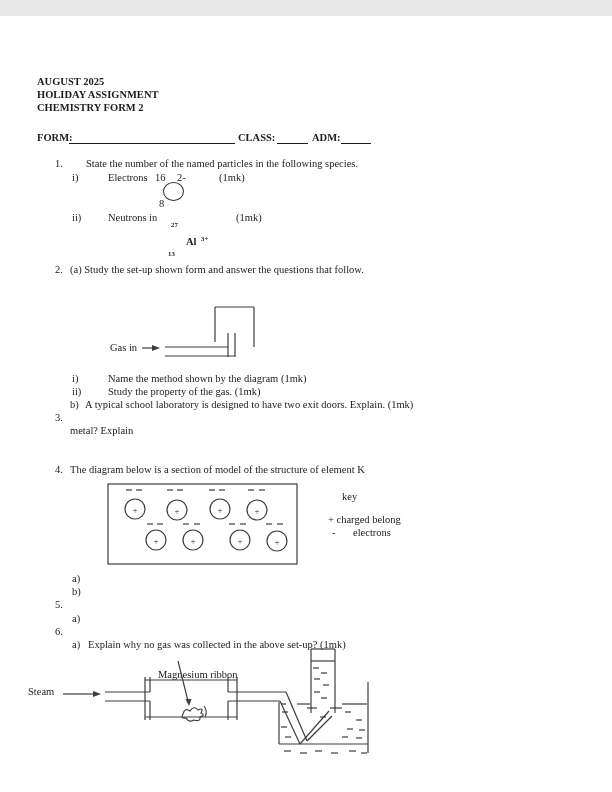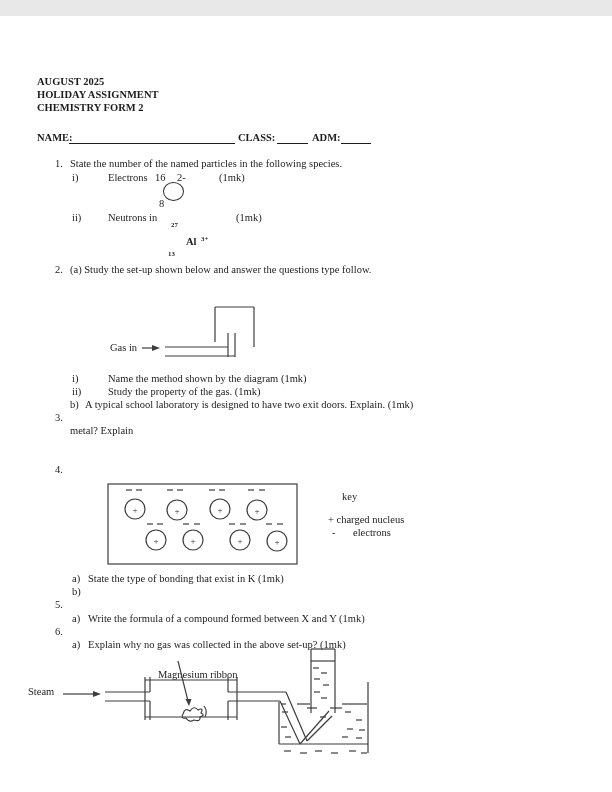--- a/index.html
+++ b/index.html
@@ -23,48 +23,48 @@
 </style>
 </head>
 <body>
 
 <div class="page">
 
   <div class="t b" style="left:37px; top:60px">AUGUST 2025</div>
   <div class="t b" style="left:37px; top:73px">HOLIDAY ASSIGNMENT</div>
   <div class="t b" style="left:37px; top:86px">CHEMISTRY FORM 2</div>
 
-  <div class="t b" style="left:37px;  top:116px">NAME:</div>
+  <div class="t b" style="left:37px;  top:116px">FORM:</div>
   <div class="ul" style="left:69px;  top:127px; width:166px"></div>
   <div class="t b" style="left:238px; top:116px">CLASS:</div>
   <div class="ul" style="left:277px; top:127px; width:31px"></div>
   <div class="t b" style="left:312px; top:116px">ADM:</div>
   <div class="ul" style="left:341px; top:127px; width:30px"></div>
 
   <div class="t" style="left:55px; top:142px">1.</div>
-  <div class="t" style="left:70px; top:142px">State the number of the named particles in the following species.</div>
+  <div class="t" style="left:86px; top:142px">State the number of the named particles in the following species.</div>
 
   <div class="t" style="left:72px;  top:156px">i)</div>
   <div class="t" style="left:108px; top:156px">Electrons</div>
   <div class="t" style="left:155px; top:156px">16</div>
   <div class="t" style="left:177px; top:156px">2-</div>
   <div class="t" style="left:219px; top:156px">(1mk)</div>
   <div class="species-circle" style="left:163px; top:166px; width:19px; height:17px"></div>
   <div class="t" style="left:159px; top:182px">8</div>
 
   <div class="t" style="left:72px;  top:196px">ii)</div>
   <div class="t" style="left:108px; top:196px">Neutrons in</div>
   <div class="t" style="left:236px; top:196px">(1mk)</div>
   <div class="t b sm" style="left:171px; top:203px">27</div>
   <div class="t b" style="left:186px; top:220px">Al</div>
   <div class="t b sm" style="left:201px; top:217px">3+</div>
   <div class="t b sm" style="left:168px; top:232px">13</div>
 
   <div class="t" style="left:55px; top:248px">2.</div>
-  <div class="t" style="left:70px; top:248px">(a) Study the set-up shown below and answer the questions type follow.</div>
+  <div class="t" style="left:70px; top:248px">(a) Study the set-up shown form and answer the questions that follow.</div>
 
   <div class="t" style="left:110px; top:326px">Gas in</div>
   <svg style="left:100px; top:282px" width="170" height="68" viewBox="0 0 170 68">
 
     <line x1="42" y1="50" x2="55" y2="50"></line>
     <polygon points="60,50 52,47 52,53" fill="#3d3d3d" stroke="none"></polygon>
 
     <line x1="65" y1="49" x2="128" y2="49"></line>
     <line x1="65" y1="58" x2="135" y2="58"></line>
 
@@ -80,20 +80,21 @@
   <div class="t" style="left:108px; top:357px">Name the method shown by the diagram (1mk)</div>
   <div class="t" style="left:72px;  top:370px">ii)</div>
   <div class="t" style="left:108px; top:370px">Study the property of the gas. (1mk)</div>
   <div class="t" style="left:70px;  top:383px">b)</div>
   <div class="t" style="left:85px;  top:383px">A typical school laboratory is designed to have two exit doors. Explain. (1mk)</div>
 
   <div class="t" style="left:55px; top:396px">3.</div>
   <div class="t" style="left:70px; top:409px">metal? Explain</div>
 
   <div class="t" style="left:55px; top:448px">4.</div>
+  <div class="t" style="left:70px; top:448px">The diagram below is a section of model of the structure of element K</div>
 
   <svg style="left:105px; top:465px" width="200" height="90" viewBox="0 0 200 90">
     <rect x="3" y="3" width="189" height="80"></rect>
 
     <g>
       <circle cx="30" cy="28" r="10"></circle>
         <circle cx="72" cy="29" r="10"></circle>
       <circle cx="115" cy="28" r="10"></circle>
         <circle cx="152" cy="29" r="10"></circle>
       <text x="30" y="31.5" font-size="9" text-anchor="middle">+</text>
@@ -128,31 +129,29 @@
           <line x1="89" y1="43" x2="95" y2="43"></line>
         <line x1="124" y1="43" x2="130" y2="43"></line>
           <line x1="135" y1="43" x2="141" y2="43"></line>
         <line x1="161" y1="43" x2="167" y2="43"></line>
           <line x1="172" y1="43" x2="178" y2="43"></line>
       </g>
     </g>
   </svg>
 
   <div class="t" style="left:342px; top:475px">key</div>
-  <div class="t" style="left:328px; top:498px">+ charged nucleus</div>
+  <div class="t" style="left:328px; top:498px">+ charged belong</div>
   <div class="t" style="left:332px; top:511px">-</div>
   <div class="t" style="left:353px; top:511px">electrons</div>
 
   <div class="t" style="left:72px; top:557px">a)</div>
-  <div class="t" style="left:88px; top:557px">State the type of bonding that exist in K (1mk)</div>
   <div class="t" style="left:72px; top:570px">b)</div>
 
   <div class="t" style="left:55px; top:583px">5.</div>
   <div class="t" style="left:72px; top:597px">a)</div>
-  <div class="t" style="left:88px; top:597px">Write the formula of a compound formed between X and Y (1mk)</div>
 
   <div class="t" style="left:55px; top:610px">6.</div>
   <div class="t" style="left:72px; top:623px">a)</div>
   <div class="t" style="left:88px; top:623px">Explain why no gas was collected in the above set-up? (1mk)</div>
 
   <div class="t" style="left:158px; top:653px">Magnesium ribbon</div>
   <div class="t" style="left:28px;  top:670px">Steam</div>
 
   <svg style="left:20px; top:628px" width="360" height="125" viewBox="0 0 360 125">
 

